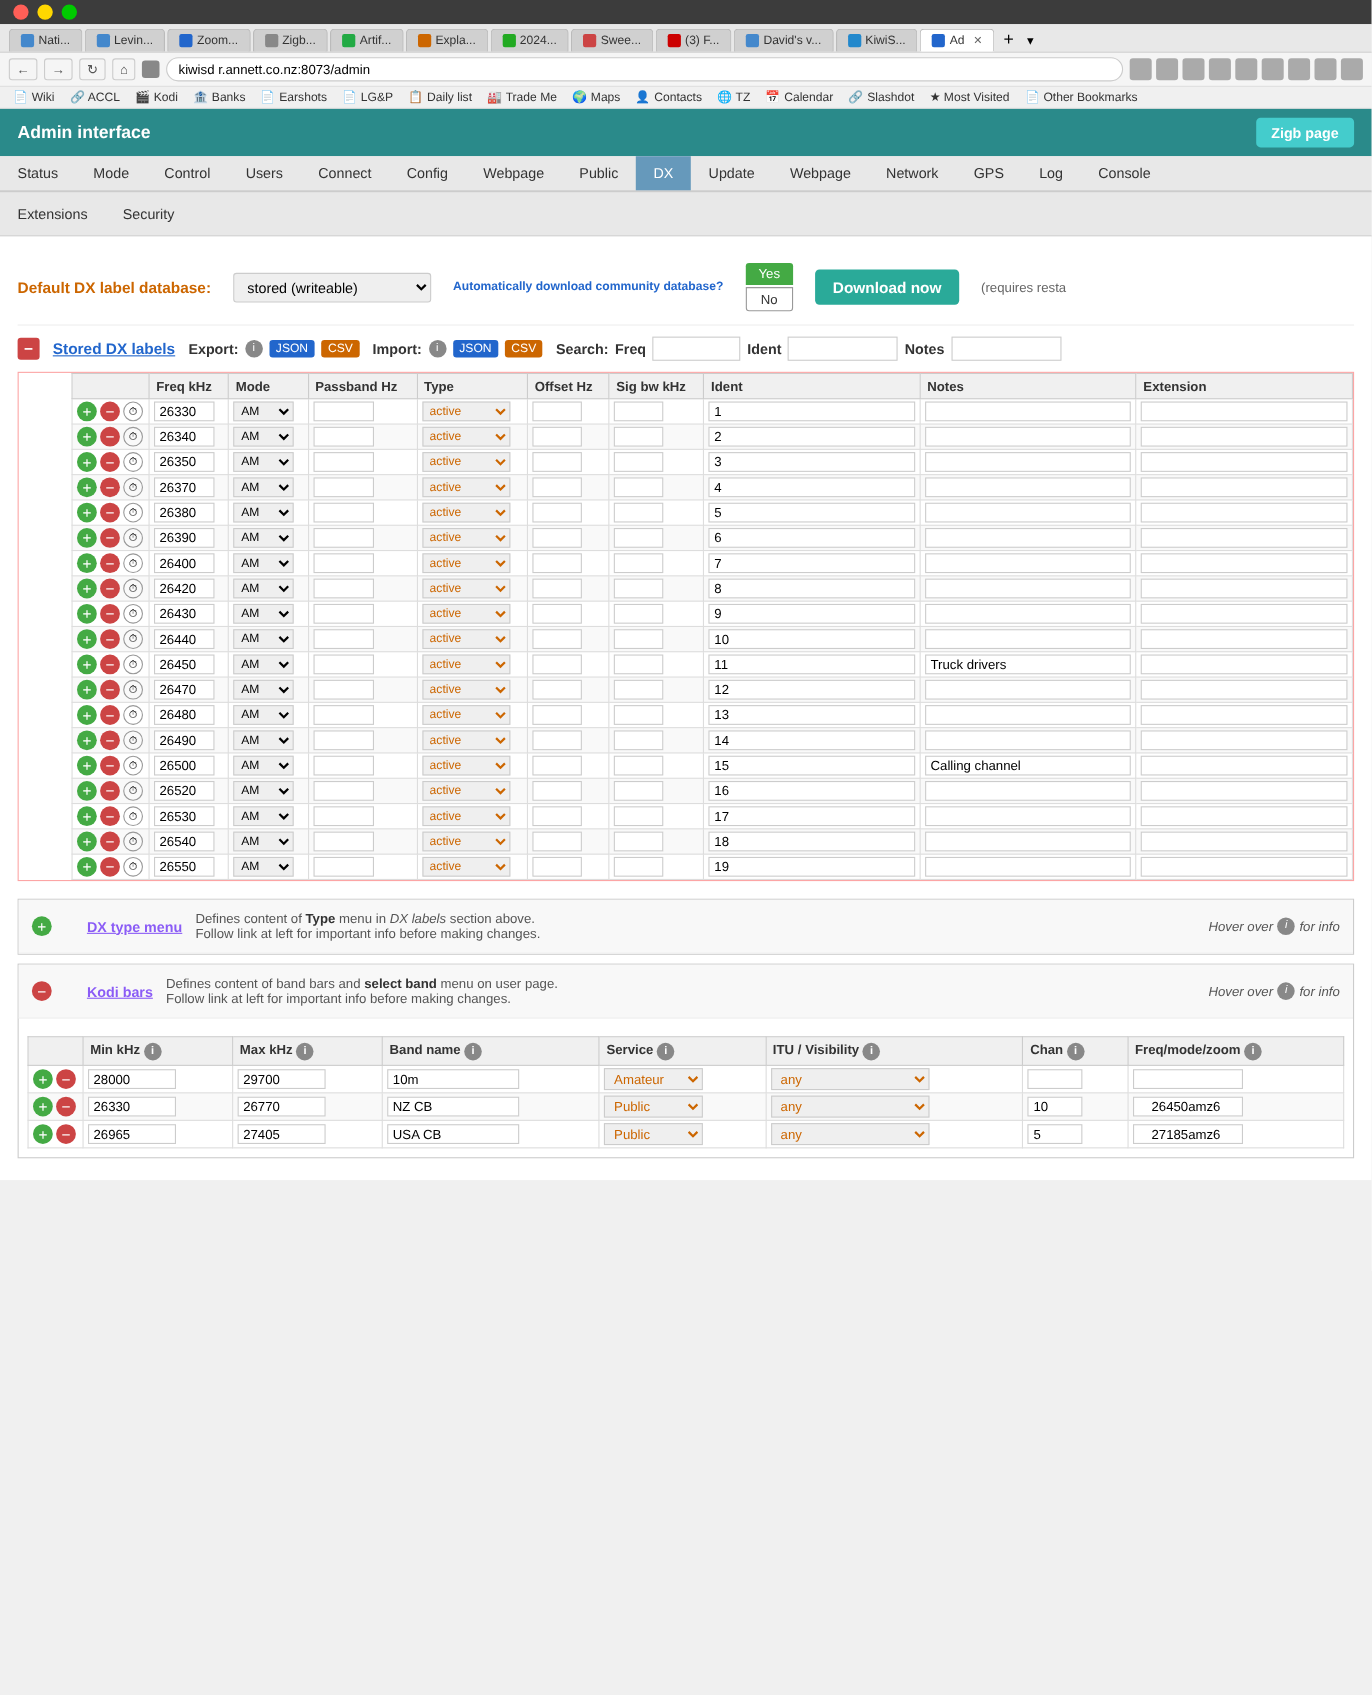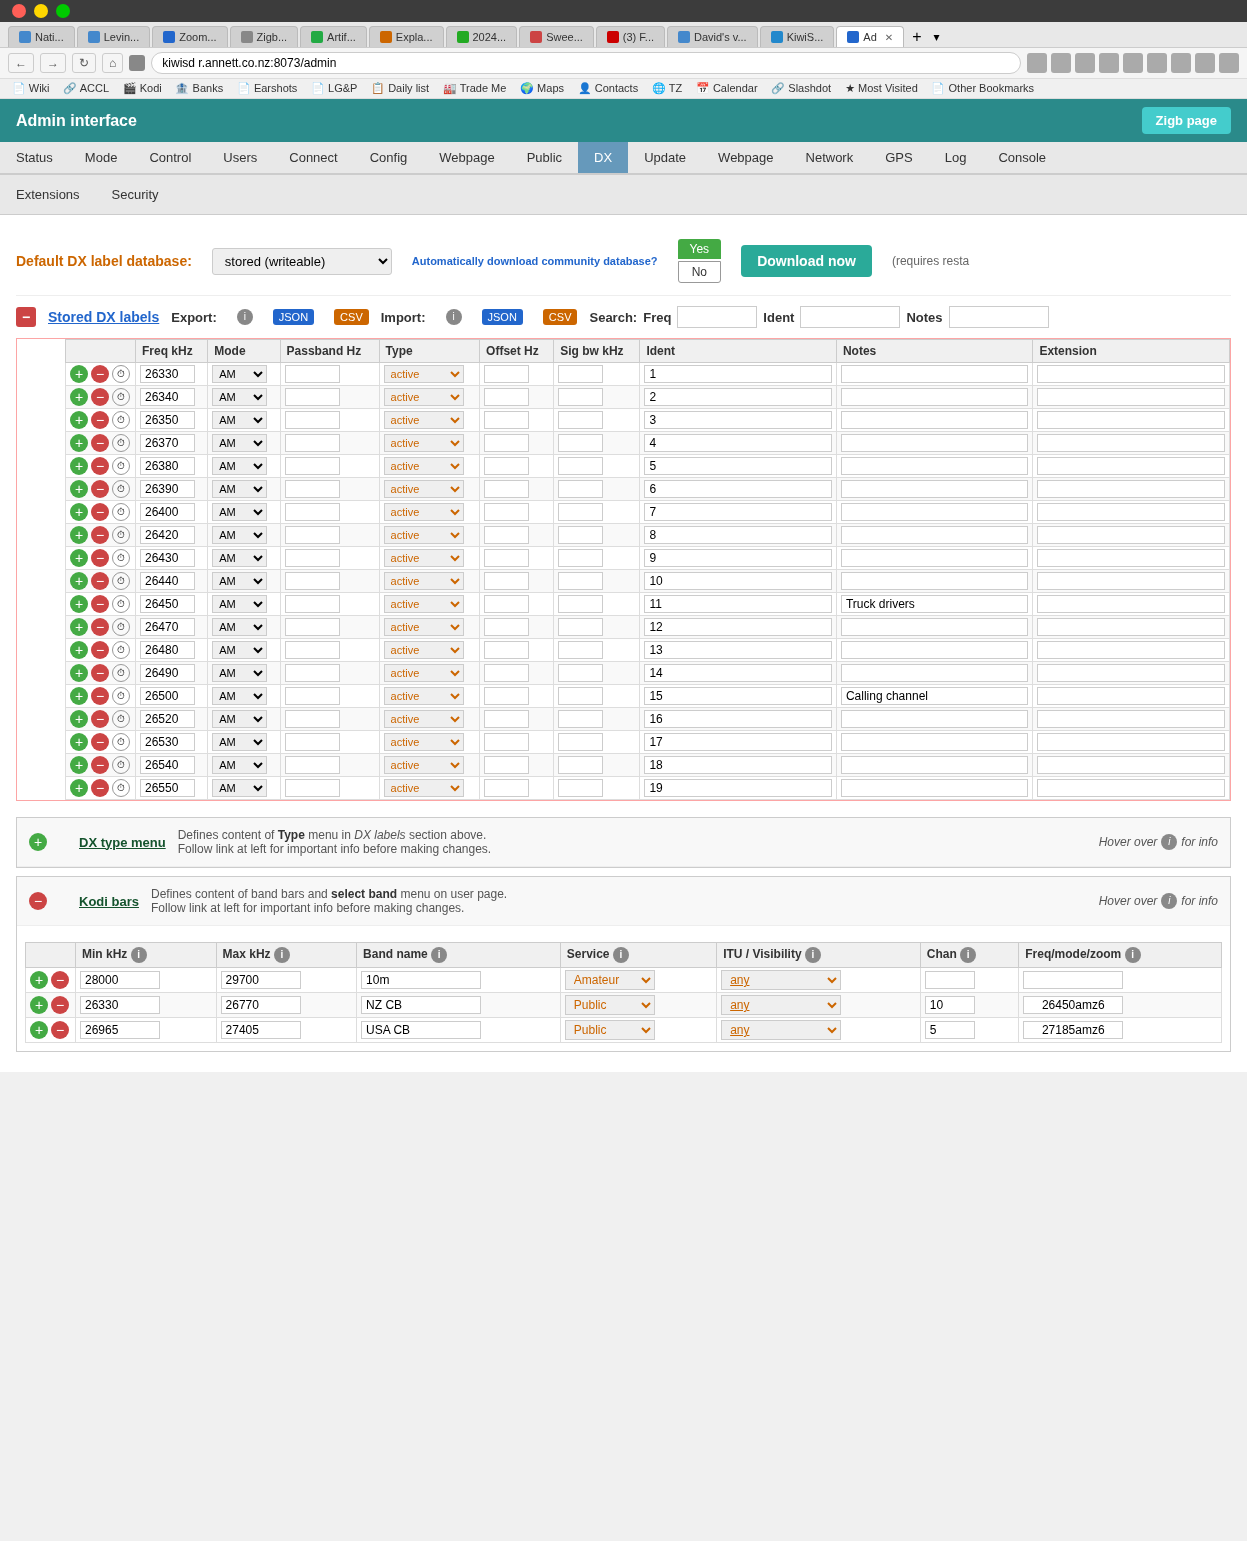--- a/index.html
+++ b/index.html
@@ -48,21 +48,21 @@
     .yes-no-group { display: flex; flex-direction: column; gap: 2px; }
     .yes-btn { background: #4a4; border: none; color: white; padding: 3px 12px; cursor: pointer; border-radius: 3px 3px 0 0; font-size: 12px; }
     .no-btn { background: none; border: 1px solid #999; color: #333; padding: 3px 12px; cursor: pointer; border-radius: 0 0 3px 3px; font-size: 12px; }
     .download-now-btn { background: #2aaa99; border: none; color: white; padding: 8px 16px; cursor: pointer; border-radius: 4px; font-size: 14px; font-weight: bold; }
     .requires-text { color: #666; font-size: 12px; }
 
     
     .section-header { display: flex; align-items: center; gap: 12px; padding: 10px 0; flex-wrap: wrap; }
     .collapse-btn { background: #cc4444; border: none; color: white; width: 20px; height: 20px; border-radius: 3px; cursor: pointer; font-weight: bold; font-size: 14px; display: flex; align-items: center; justify-content: center; }
     .section-title { color: #2266cc; font-weight: bold; font-size: 14px; text-decoration: underline; cursor: pointer; }
-    .toolbar-group { display: flex; align-items: center; gap: 20px; }
+    .toolbar-group { display: flex; align-items: center; gap: 6px; }
     .toolbar-label { font-weight: bold; color: #333; }
     .json-badge { background: #2266cc; color: white; padding: 2px 6px; border-radius: 3px; font-size: 11px; cursor: pointer; }
     .csv-badge { background: #cc6600; color: white; padding: 2px 6px; border-radius: 3px; font-size: 11px; cursor: pointer; }
     .info-icon { display: inline-block; width: 16px; height: 16px; border-radius: 50%; background: #888; color: white; font-size: 10px; text-align: center; line-height: 16px; cursor: pointer; }
     .search-group { display: flex; align-items: center; gap: 6px; }
     .search-input { border: 1px solid #ccc; padding: 3px 6px; font-size: 12px; width: 80px; }
 
     
     .dx-table-container { border: 1px solid #fca5a5; overflow-x: auto; margin-bottom: 16px; padding-left: 48px; }
     .dx-table { width: 100%; border-collapse: collapse; font-size: 12px; }
@@ -82,36 +82,36 @@
     .type-select { border: 1px solid #ccc; padding: 1px 2px; font-size: 11px; width: 80px; color: #cc6600; }
     .offset-input { border: 1px solid #ccc; padding: 1px 4px; width: 45px; font-size: 12px; }
     .sigbw-input { border: 1px solid #ccc; padding: 1px 4px; width: 45px; font-size: 12px; }
     .ident-input { border: 1px solid #ccc; padding: 1px 4px; width: 100%; font-size: 12px; }
     .notes-input { border: 1px solid #ccc; padding: 1px 4px; width: 100%; font-size: 12px; }
     .ext-input { border: 1px solid #ccc; padding: 1px 4px; width: 100%; font-size: 12px; }
 
     
     .expandable-section { border: 1px solid #ccc; margin-bottom: 8px; }
     .expandable-header { display: flex; align-items: center; gap: 12px; padding: 10px 12px; background: #f8f8f8; border-bottom: 1px solid #eee; }
-    .expandable-title { color: #14532d; font-weight: bold; text-decoration: underline; cursor: pointer; padding-left: 20px; }
+    .expandable-title { color: #8b5cf6; font-weight: bold; text-decoration: underline; cursor: pointer; padding-left: 20px; }
     .expandable-desc { flex: 1; font-size: 12px; color: #555; }
     .expandable-desc b { font-weight: bold; color: #333; }
     .hover-info { font-size: 12px; color: #555; margin-left: auto; display: flex; align-items: center; gap: 4px; font-style: italic; }
 
     
     .band-table { width: 100%; border-collapse: collapse; font-size: 12px; margin-top: 8px; }
     .band-table th { background: #f0f0f0; border: 1px solid #ccc; padding: 4px 6px; text-align: left; font-size: 12px; }
     .band-table td { border: 1px solid #ddd; padding: 2px 4px; }
     .band-table tr:nth-child(even) td { background: #f9f9f9; }
 
     .service-select { border: 1px solid #ccc; padding: 1px 4px; font-size: 12px; color: #cc6600; width: 90px; }
-    .itu-select { border: 1px solid #ccc; padding: 1px 4px; font-size: 12px; color: #cc6600; width: 120px; text-decoration: underline; }
+    .itu-select { border: 1px solid #ccc; padding: 1px 4px; font-size: 12px; color: #cc6600; width: 144px; }
     .band-input { border: 1px solid #ccc; padding: 1px 4px; font-size: 12px; width: 80px; }
     .chan-input { border: 1px solid #ccc; padding: 1px 4px; font-size: 12px; width: 50px; }
-    .freq-zoom-input { border: 1px solid #ccc; padding: 1px 4px; font-size: 12px; width: 100px; text-align: center; }
+    .freq-zoom-input { border: 1px solid #ccc; padding: 1px 16px; font-size: 12px; width: 100px; }
     .band-name-input { border: 1px solid #ccc; padding: 1px 4px; font-size: 12px; width: 120px; }
 
     .plus-btn { background: #4a4; border: none; color: white; width: 18px; height: 18px; border-radius: 50%; cursor: pointer; font-size: 14px; display: flex; align-items: center; justify-content: center; }
     .minus-btn { background: #c44; border: none; color: white; width: 18px; height: 18px; border-radius: 50%; cursor: pointer; font-size: 14px; display: flex; align-items: center; justify-content: center; }
   </style>
 </head>
 <body>
 
 <div class="browser-titlebar">
   <div class="browser-controls">

